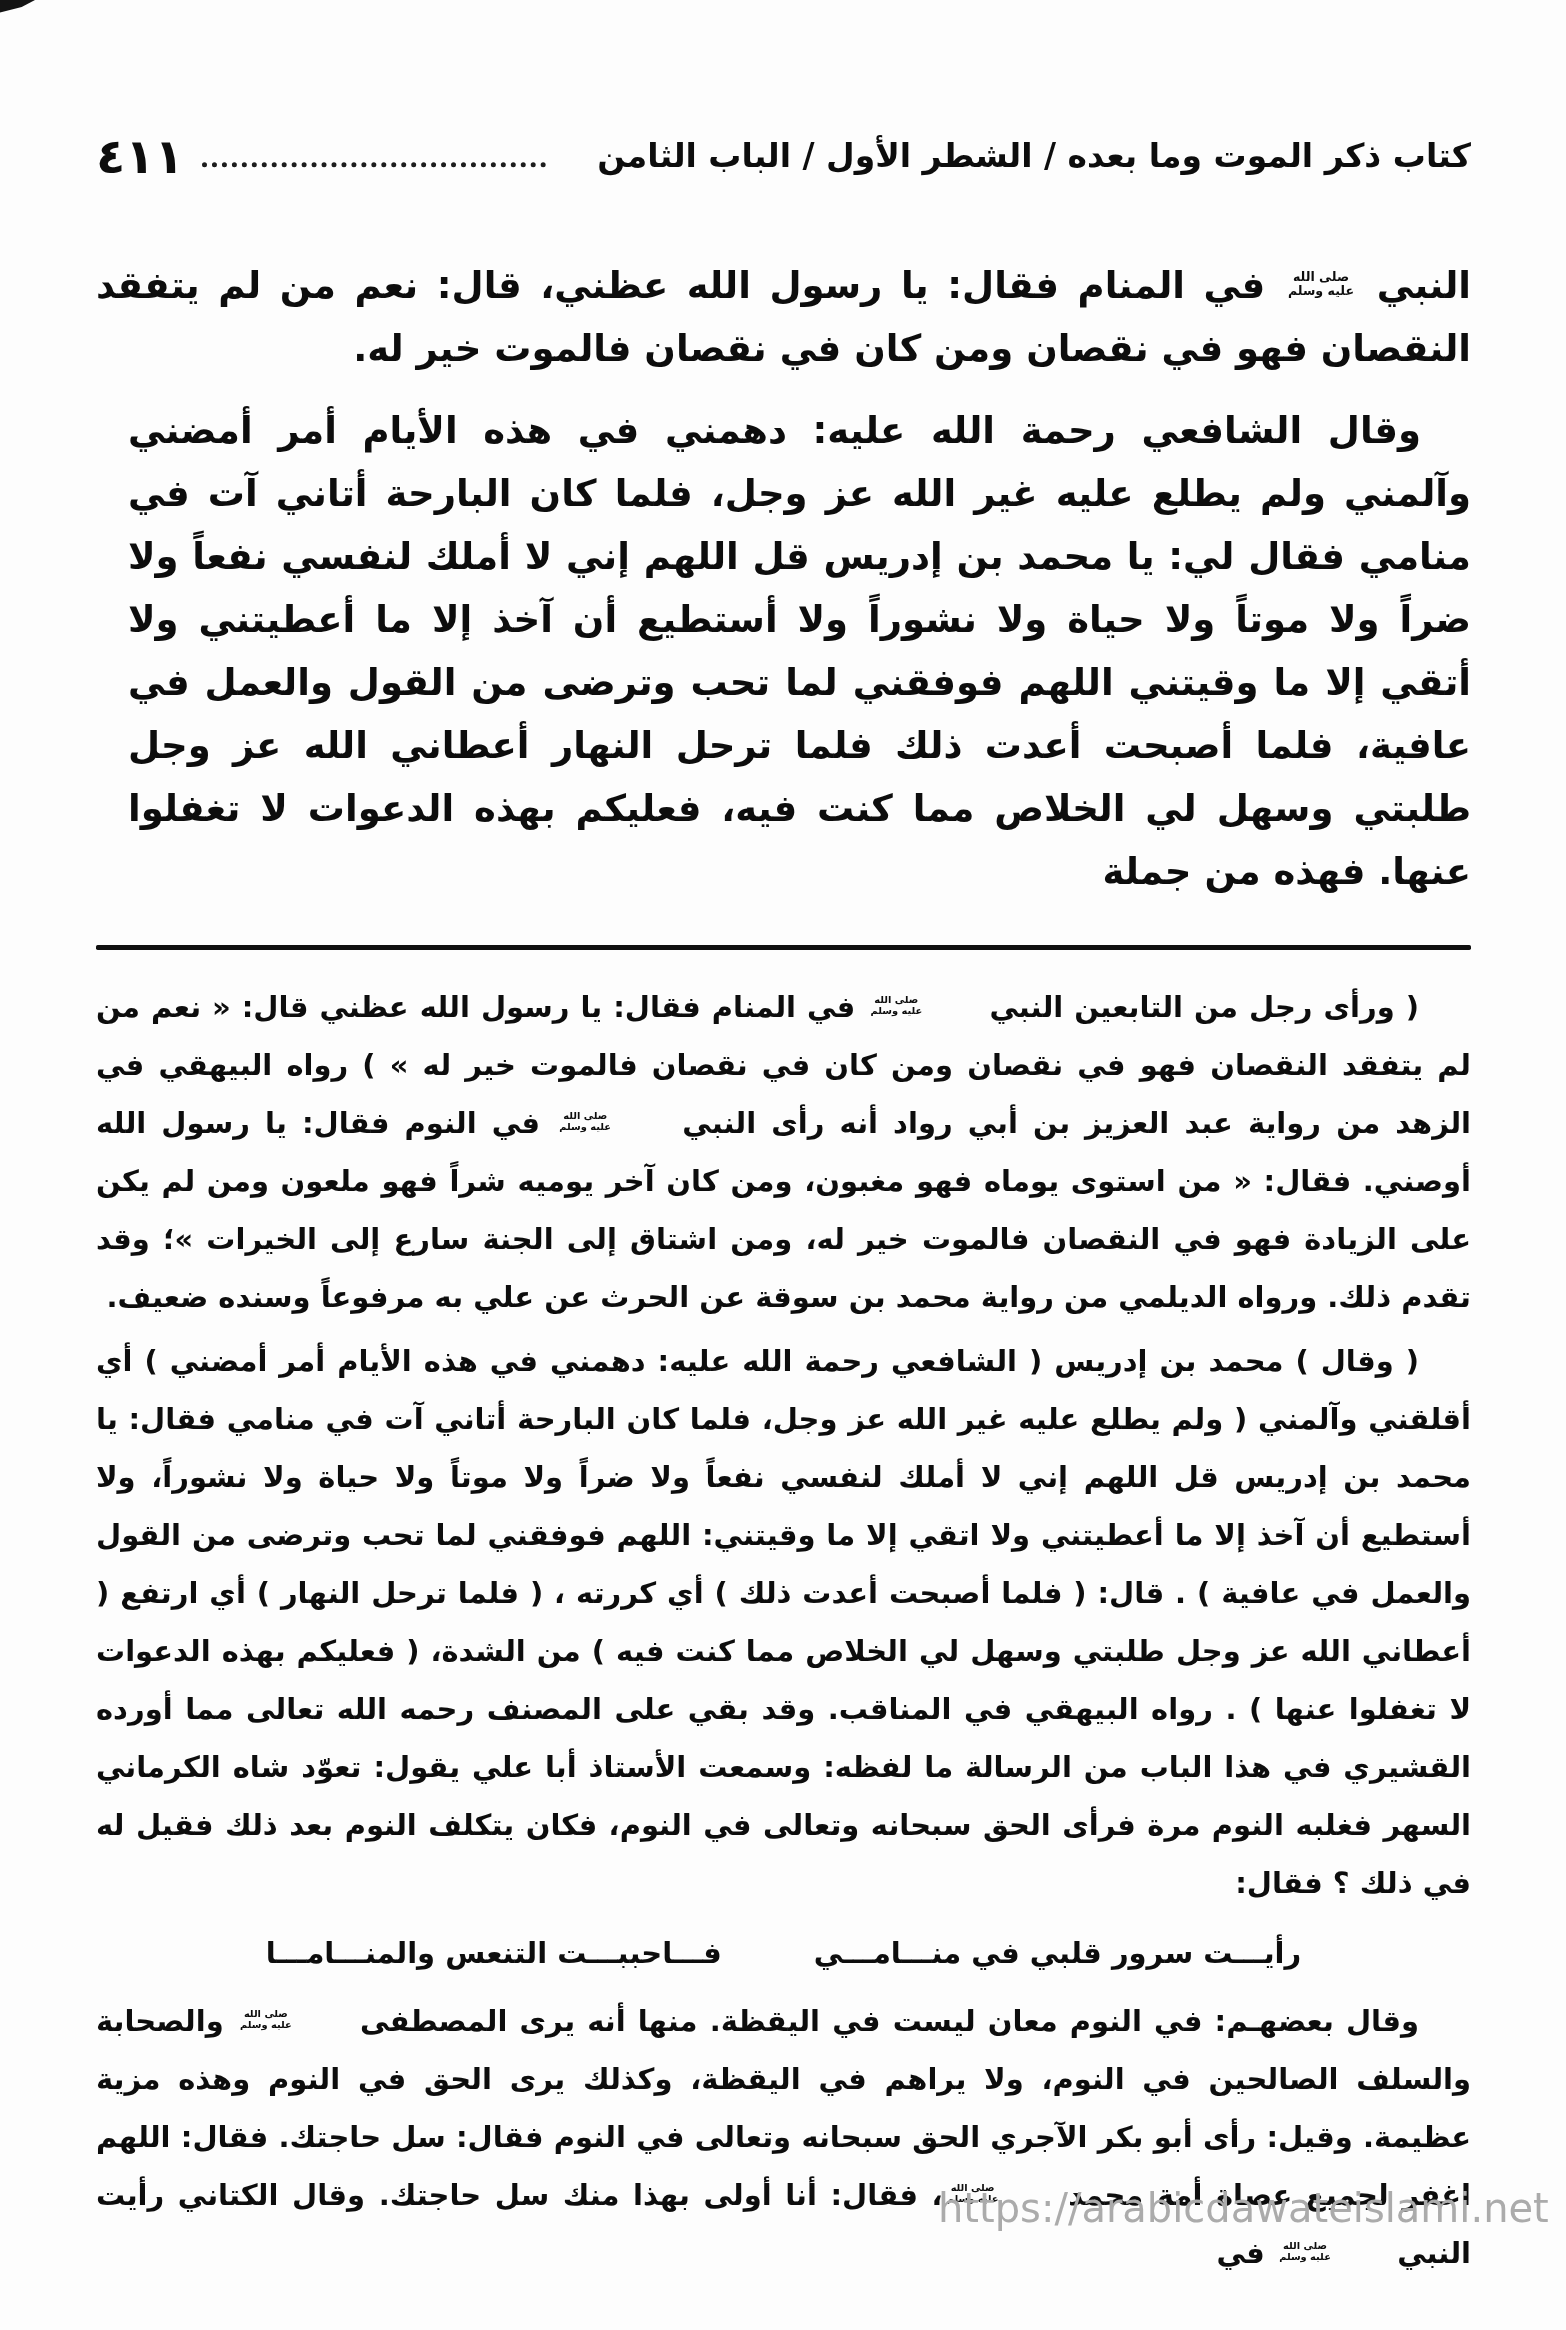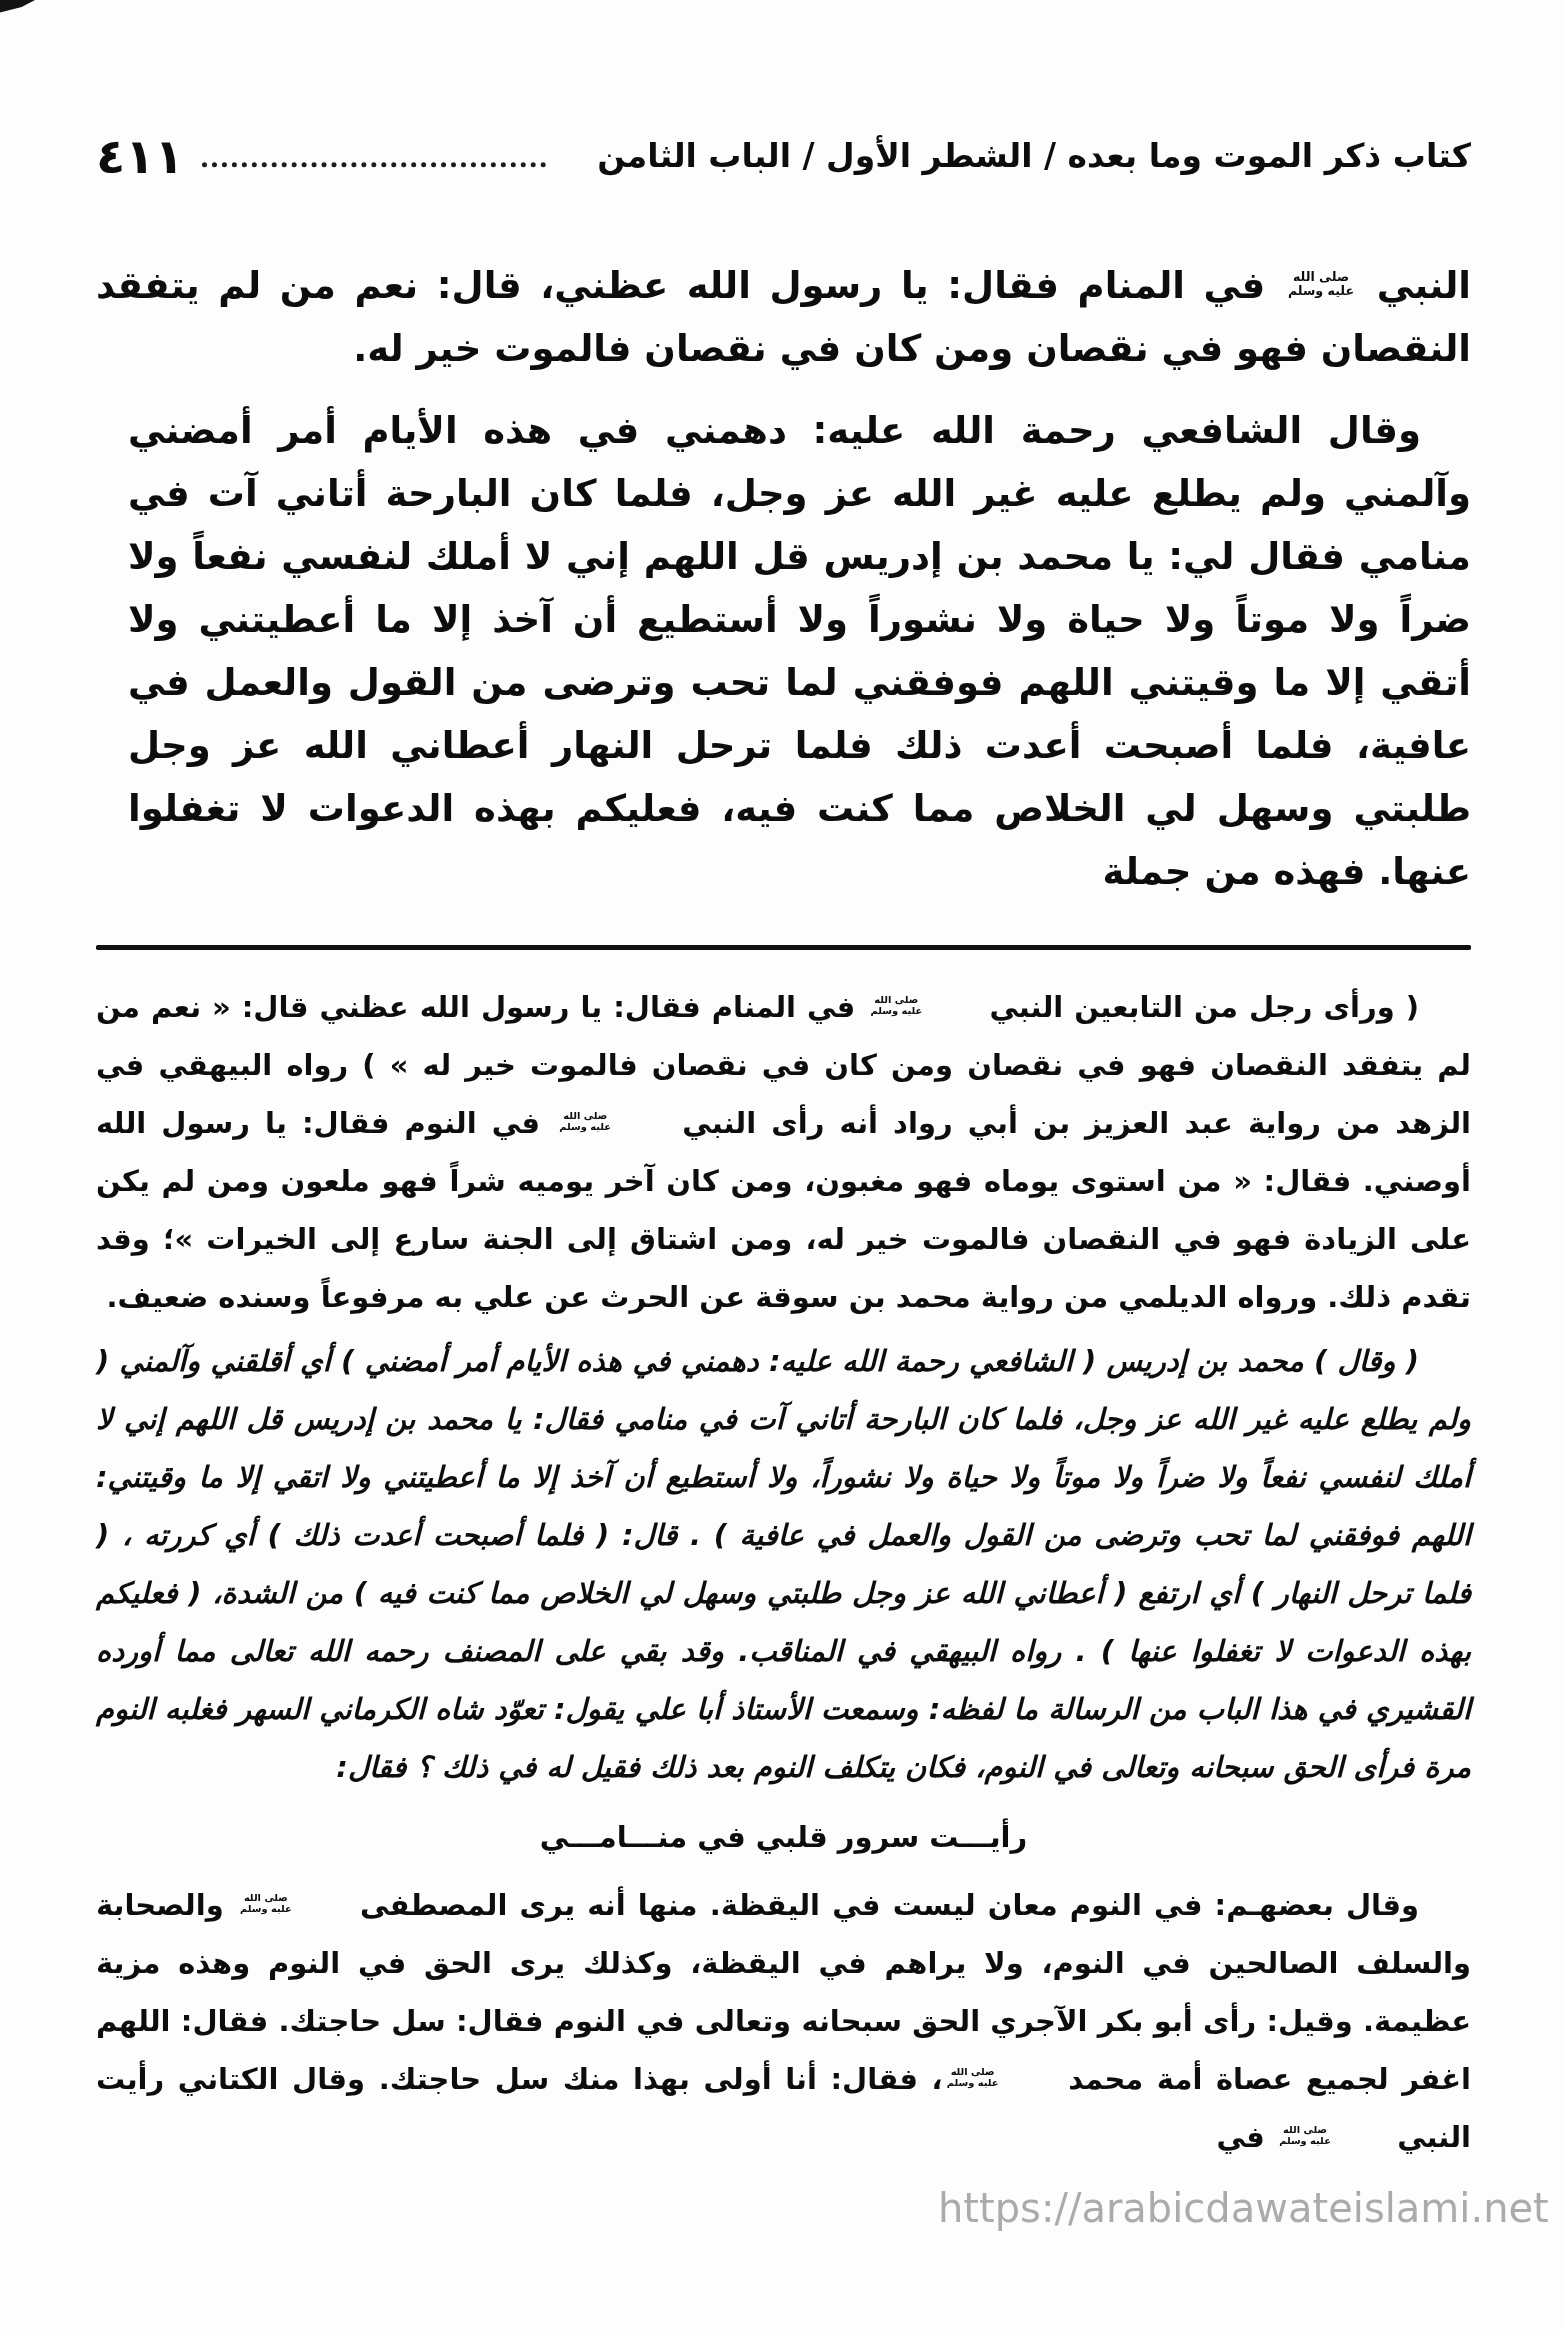--- a/index.html
+++ b/index.html
@@ -49,21 +49,21 @@
     margin: 42px 0 28px 0;
   }
   
   .commentary p {
     margin: 0;
     font-size: 29px; font-weight: 700;
     line-height: 58px;
     text-align: justify;
     text-indent: 52px;
   }
-  .commentary p + p { margin-top: 6.7px; font-style: italic; }
+  .commentary p + p { margin-top: 6.7px; }
   .verse {
     display: flex; justify-content: center; gap: 92px;
     font-size: 29px; font-weight: 700; line-height: 58px;
     margin: 11.7px 0 10px 0;
   }
   .verse span { white-space: nowrap; }
   
   .saw {
     display: inline-flex; flex-direction: column; align-items: center;
     font-size: 0.34em; line-height: 1.12; font-weight: 700;
@@ -106,20 +106,21 @@
     <p>( ورأى رجل من التابعين النبي <span class="saw">
           <span>صلى الله</span>
           <span>عليه وسلم</span>
         </span> في المنام فقال: يا رسول الله عظني قال: « نعم من لم يتفقد النقصان فهو في نقصان ومن كان في نقصان فالموت خير له » ) رواه البيهقي في الزهد من رواية عبد العزيز بن أبي رواد أنه رأى النبي <span class="saw">
           <span>صلى الله</span>
           <span>عليه وسلم</span>
         </span> في النوم فقال: يا رسول الله أوصني. فقال: « من استوى يوماه فهو مغبون، ومن كان آخر يوميه شراً فهو ملعون ومن لم يكن على الزيادة فهو في النقصان فالموت خير له، ومن اشتاق إلى الجنة سارع إلى الخيرات »؛ وقد تقدم ذلك. ورواه الديلمي من رواية محمد بن سوقة عن الحرث عن علي به مرفوعاً وسنده ضعيف.</p>
     <p>( وقال ) محمد بن إدريس ( الشافعي رحمة الله عليه: دهمني في هذه الأيام أمر أمضني ) أي أقلقني وآلمني ( ولم يطلع عليه غير الله عز وجل، فلما كان البارحة أتاني آت في منامي فقال: يا محمد بن إدريس قل اللهم إني لا أملك لنفسي نفعاً ولا ضراً ولا موتاً ولا حياة ولا نشوراً، ولا أستطيع أن آخذ إلا ما أعطيتني ولا اتقي إلا ما وقيتني: اللهم فوفقني لما تحب وترضى من القول والعمل في عافية ) . قال: ( فلما أصبحت أعدت ذلك ) أي كررته ، ( فلما ترحل النهار ) أي ارتفع ( أعطاني الله عز وجل طلبتي وسهل لي الخلاص مما كنت فيه ) من الشدة، ( فعليكم بهذه الدعوات لا تغفلوا عنها ) . رواه البيهقي في المناقب. وقد بقي على المصنف رحمه الله تعالى مما أورده القشيري في هذا الباب من الرسالة ما لفظه: وسمعت الأستاذ أبا علي يقول: تعوّد شاه الكرماني السهر فغلبه النوم مرة فرأى الحق سبحانه وتعالى في النوم، فكان يتكلف النوم بعد ذلك فقيل له في ذلك ؟ فقال:</p>
     <div class="verse">
       <span>رأيـــت سرور قلبي في منـــامـــي</span>
+      <span>فـــاحببـــت التنعس والمنـــامـــا</span>
     </div>
     <p>وقال بعضهـم: في النوم معان ليست في اليقظة. منها أنه يرى المصطفى <span class="saw">
           <span>صلى الله</span>
           <span>عليه وسلم</span>
         </span> والصحابة والسلف الصالحين في النوم، ولا يراهم في اليقظة، وكذلك يرى الحق في النوم وهذه مزية عظيمة. وقيل: رأى أبو بكر الآجري الحق سبحانه وتعالى في النوم فقال: سل حاجتك. فقال: اللهم اغفر لجميع عصاة أمة محمد <span class="saw">
           <span>صلى الله</span>
           <span>عليه وسلم</span>
         </span>، فقال: أنا أولى بهذا منك سل حاجتك. وقال الكتاني رأيت النبي <span class="saw">
           <span>صلى الله</span>
           <span>عليه وسلم</span>

